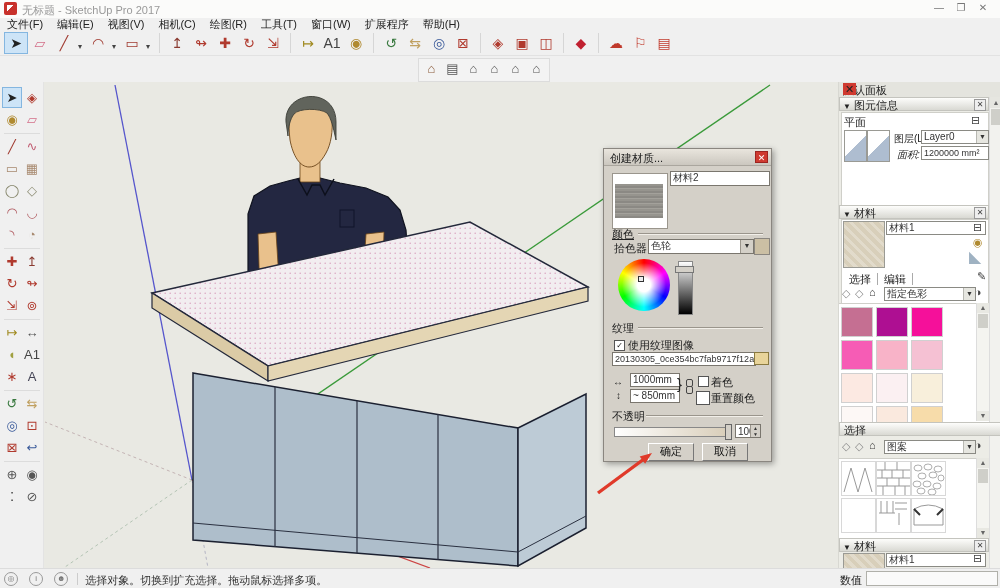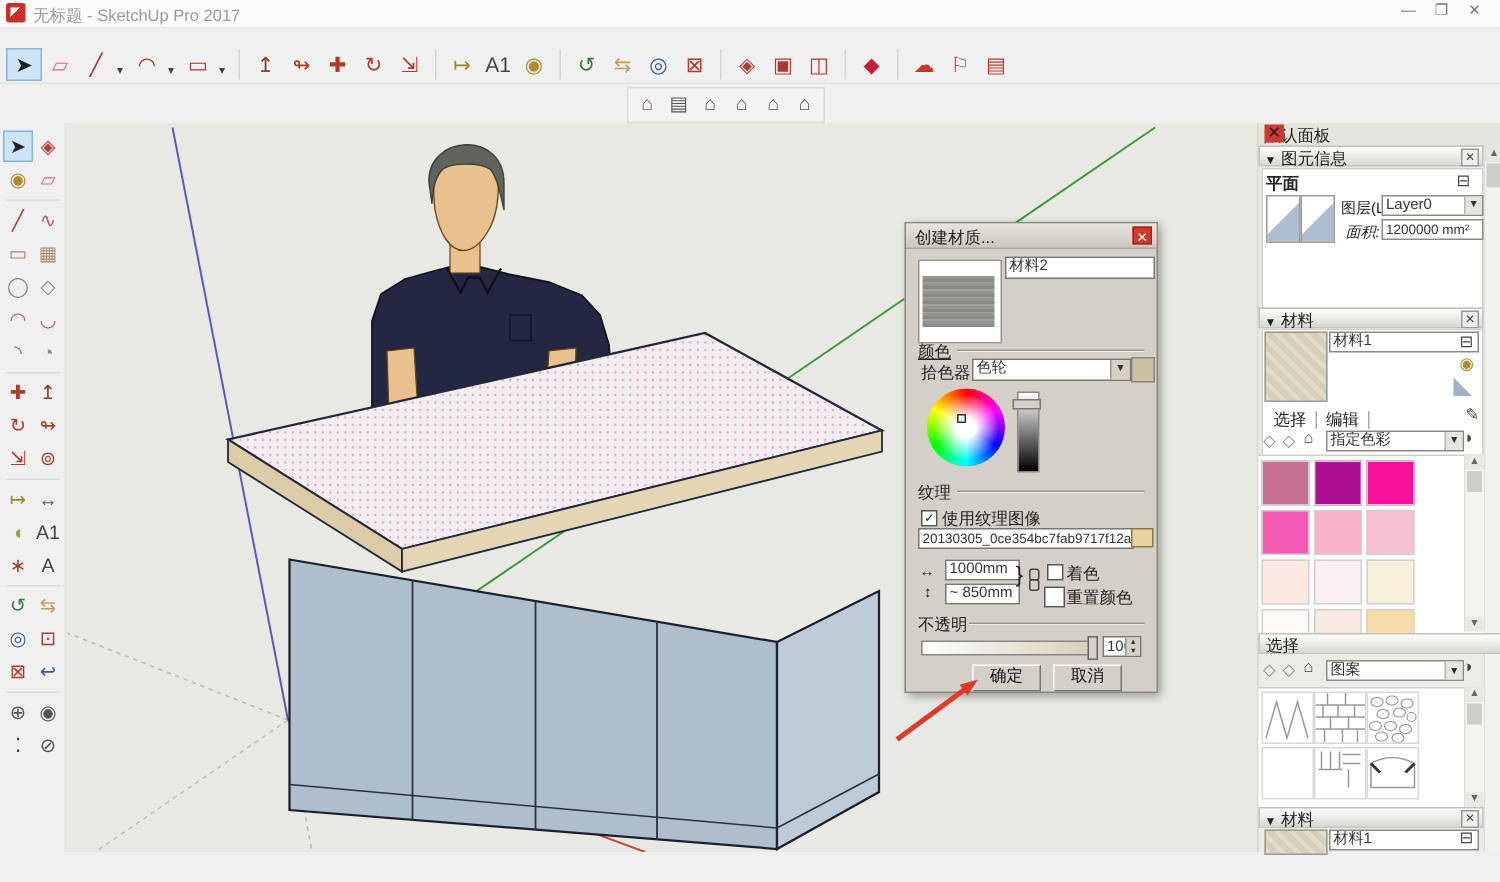--- a/index.html
+++ b/index.html
@@ -104,20 +104,21 @@
 <div id="app">
 
 <div class="titlebar">
   <div class="applogo"></div>
   <span class="apptitle">无标题 - SketchUp Pro 2017</span>
   <span class="wbtns">
     <span class="wbtn">—</span><span class="wbtn">❐</span><span class="wbtn">✕</span>
   </span>
 </div>
 
+<div class="menubar"><span class="mitem">文件(F)</span><span class="mitem">编辑(E)</span><span class="mitem">视图(V)</span><span class="mitem">相机(C)</span><span class="mitem">绘图(R)</span><span class="mitem">工具(T)</span><span class="mitem">窗口(W)</span><span class="mitem">扩展程序</span><span class="mitem">帮助(H)</span></div>
 
 <div class="toolbar"><span class="tbtn sel" style="color: rgb(34, 34, 34);">➤</span><span class="tbtn" style="color: rgb(212, 112, 138);">▱</span><span class="tbtn hasdd" style="color: rgb(160, 58, 48);">╱<span class="dd">▾</span></span><span class="tbtn hasdd" style="color: rgb(160, 58, 48);">◠<span class="dd">▾</span></span><span class="tbtn hasdd" style="color: rgb(160, 58, 48);">▭<span class="dd">▾</span></span><span class="tsep"></span><span class="tbtn" style="color: rgb(138, 58, 48);">↥</span><span class="tbtn" style="color: rgb(176, 58, 46);">↬</span><span class="tbtn" style="color: rgb(176, 58, 46);">✚</span><span class="tbtn" style="color: rgb(176, 58, 46);">↻</span><span class="tbtn" style="color: rgb(176, 58, 46);">⇲</span><span class="tsep"></span><span class="tbtn" style="color: rgb(160, 138, 32);">↦</span><span class="tbtn" style="color: rgb(68, 68, 68);">A1</span><span class="tbtn" style="color: rgb(176, 138, 48);">◉</span><span class="tsep"></span><span class="tbtn" style="color: rgb(58, 122, 64);">↺</span><span class="tbtn" style="color: rgb(192, 160, 96);">⇆</span><span class="tbtn" style="color: rgb(58, 90, 154);">◎</span><span class="tbtn" style="color: rgb(176, 58, 46);">⊠</span><span class="tsep"></span><span class="tbtn" style="color: rgb(176, 58, 46);">◈</span><span class="tbtn" style="color: rgb(176, 58, 46);">▣</span><span class="tbtn" style="color: rgb(176, 58, 46);">◫</span><span class="tsep"></span><span class="tbtn" style="color: rgb(192, 32, 48);">◆</span><span class="tsep"></span><span class="tbtn" style="color: rgb(192, 57, 43);">☁</span><span class="tbtn" style="color: rgb(192, 57, 43);">⚐</span><span class="tbtn" style="color: rgb(192, 57, 43);">▤</span></div>
 
 <div class="substrip">
   <div class="viewsbar"><span class="vbtn" style="color: rgb(138, 90, 58);">⌂</span><span class="vbtn" style="color: rgb(85, 85, 85);">▤</span><span class="vbtn" style="color: rgb(85, 85, 85);">⌂</span><span class="vbtn" style="color: rgb(85, 85, 85);">⌂</span><span class="vbtn" style="color: rgb(85, 85, 85);">⌂</span><span class="vbtn" style="color: rgb(85, 85, 85);">⌂</span></div>
 </div>
 
 <div class="lefttools">
       <div class="lrow"><span class="lbtn sel" style="color: rgb(34, 34, 34);">➤</span><span class="lbtn" style="color: rgb(176, 58, 46);">◈</span></div>
       <div class="lrow"><span class="lbtn" style="color: rgb(176, 138, 48);">◉</span><span class="lbtn" style="color: rgb(212, 112, 138);">▱</span></div>
@@ -261,21 +262,21 @@
   <div class="trayscroll">
     <div class="up">▲</div>
     <div class="thumb"></div>
   </div>
 
   <div class="sechead" style="top:15px;">
     <span class="tri">▼</span><span>图元信息</span>
     <span class="sx">✕</span>
   </div>
   <div class="whitebox" style="left:2px;top:30px;width:146px;height:92px;"></div>
-  <span class="flabel" style="left:5px;top:33px;font-weight:bold;font-size:11px;">平面</span>
+  <span class="flabel" style="left:5px;top:33px;font-weight:normal;font-size:11px;">平面</span>
   <span class="sideico" style="left:132px;top:32px;">⊟</span>
   <div class="faceswatch" style="left:5px;top:48px;"></div>
   <div class="faceswatch" style="left:28px;top:48px;"></div>
   <span class="flabel" style="left:55px;top:50px;">图层(L):</span>
   <div class="rselect" style="left:82px;top:48px;width:62px;height:12px;">
     <span>Layer0</span><span class="car">▼</span>
   </div>
   <span class="flabel" style="left:58px;top:66px;font-style:italic;">面积:</span>
   <div class="rselect" style="left:82px;top:64px;width:62px;height:12px;font-size:9px;">
     <span>1200000 mm²</span>
@@ -387,14 +388,24 @@
     <span class="tri">▼</span><span>材料</span>
     <span class="sx">✕</span>
   </div>
   <div class="matthumb" style="left:4px;top:471px;width:40px;height:15px;"></div>
   <div class="rselect" style="left:47px;top:471px;width:94px;height:12px;">
     <span>材料1</span>
   </div>
   <span class="sideico" style="left:134px;top:470px;">⊟</span>
 </div>
 
+<div class="statusbar">
+  <span class="sico">◎</span>
+  <span class="sico">i</span>
+  <span class="sico">☻</span>
+  <span class="sbar-sep"></span>
+  <span class="hinttext">选择对象。切换到扩充选择。拖动鼠标选择多项。</span>
+  <span class="measure">
+    <span class="lbl">数值</span><span class="box"></span>
+  </span>
+</div>
 
 </div>
 
 </body></html>

